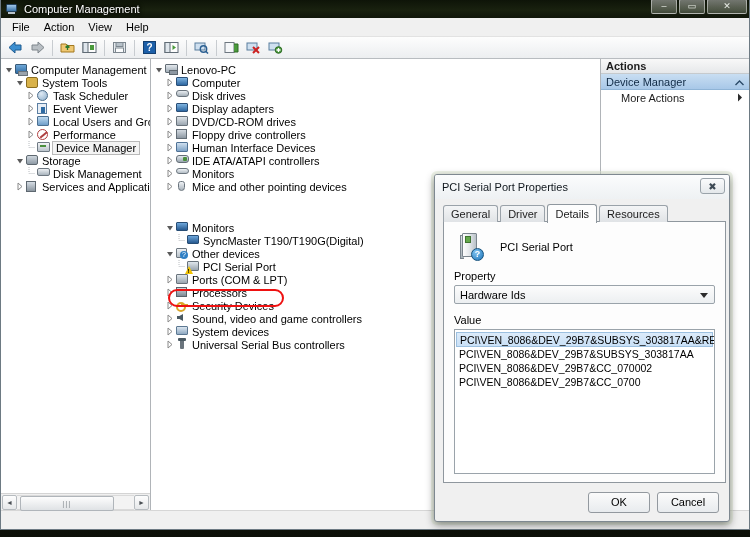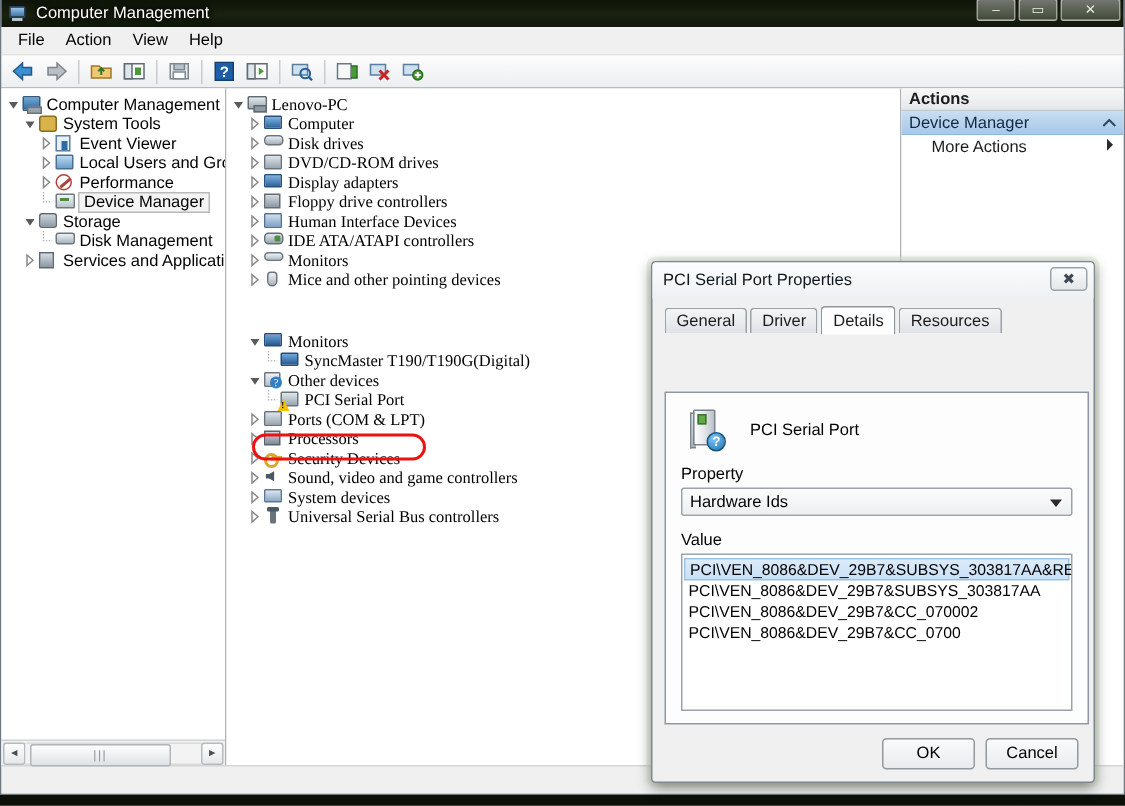--- a/index.html
+++ b/index.html
@@ -99,21 +99,21 @@
   #left-tree { flex: 1; overflow: hidden; padding: 4px 0 0 0; background:#fff; }
 
   
   #center-pane {
     flex: 1;
     display: flex; flex-direction: column;
     background: #fff;
     border-right: 1px solid #b0b4b8;
     min-width: 0;
   }
-  #center-tree { flex: 1; overflow: hidden; padding: 4px 0 0 0; font-family: Liberation Serif, serif; }
+  #center-tree { flex: 1; overflow: hidden; padding: 4px 0 0 0; }
 
   
   #right-pane {
     width: 148px;
     display: flex; flex-direction: column;
     background: #fff;
   }
   #actions-title {
     height: 15px;
     background: linear-gradient(180deg,#f8f8f8,#e6e8ea);
@@ -272,21 +272,21 @@
     position: relative;
   }
   #dlg-close{
     position:absolute;right:4px;top:3px;
     width:25px;height:16px;
     background:linear-gradient(180deg,#fafbfc,#e4e8eb);
     border:1px solid #9aa3aa;border-radius:3px;
     display:flex;align-items:center;justify-content:center;
     font-size:10px;color:#3d4a55;
   }
-  #dlg-body{ flex:1; padding: 4px 3px 0 8px; display:flex; flex-direction:column; min-height:0;gap:40px; }
+  #dlg-body{ flex:1; padding: 4px 3px 0 8px; display:flex; flex-direction:column; min-height:0; }
 
   #tabstrip{ display:flex; align-items:flex-end; height: 19px; position:relative; z-index:2; }
   .tab{
     height: 17px;
     padding: 0 7px;
     font-size: 11px;
     display:flex;align-items:center;
     background: linear-gradient(180deg,#f4f5f6,#e0e3e6);
     border:1px solid #9aa2a9;
     border-bottom:none;
@@ -516,20 +516,31 @@
               </div>
               <span class="lbl">System Tools</span>
             </div>
             <div class="row" style="padding-left: 24px;">
               <div class="exp">
                 <svg width="8" height="9" viewBox="0 0 8 9">
                   <path d="M2 1 L6 4.5 L2 8 Z" fill="#ffffff" stroke="#8a8a8a" stroke-width="1"></path>
                 </svg>
               </div>
               <div class="ic">
+                <div class="ico ic-clock"></div>
+              </div>
+              <span class="lbl">Task Scheduler</span>
+            </div>
+            <div class="row" style="padding-left: 24px;">
+              <div class="exp">
+                <svg width="8" height="9" viewBox="0 0 8 9">
+                  <path d="M2 1 L6 4.5 L2 8 Z" fill="#ffffff" stroke="#8a8a8a" stroke-width="1"></path>
+                </svg>
+              </div>
+              <div class="ic">
                 <div class="ico ic-event"></div>
               </div>
               <span class="lbl">Event Viewer</span>
             </div>
             <div class="row" style="padding-left: 24px;">
               <div class="exp">
                 <svg width="8" height="9" viewBox="0 0 8 9">
                   <path d="M2 1 L6 4.5 L2 8 Z" fill="#ffffff" stroke="#8a8a8a" stroke-width="1"></path>
                 </svg>
               </div>
@@ -638,34 +649,34 @@
               </div>
               <span class="lbl">Disk drives</span>
             </div>
             <div class="row" style="padding-left: 13px;">
               <div class="exp">
                 <svg width="8" height="9" viewBox="0 0 8 9">
                   <path d="M2 1 L6 4.5 L2 8 Z" fill="#ffffff" stroke="#8a8a8a" stroke-width="1"></path>
                 </svg>
               </div>
               <div class="ic">
+                <div class="ico ic-monitor"></div>
+              </div>
+              <span class="lbl">Display adapters</span>
+            </div>
+            <div class="row" style="padding-left: 13px;">
+              <div class="exp">
+                <svg width="8" height="9" viewBox="0 0 8 9">
+                  <path d="M2 1 L6 4.5 L2 8 Z" fill="#ffffff" stroke="#8a8a8a" stroke-width="1"></path>
+                </svg>
+              </div>
+              <div class="ic">
                 <div class="ico ic-dvd"></div>
               </div>
               <span class="lbl">DVD/CD-ROM drives</span>
-            </div>
-            <div class="row" style="padding-left: 13px;">
-              <div class="exp">
-                <svg width="8" height="9" viewBox="0 0 8 9">
-                  <path d="M2 1 L6 4.5 L2 8 Z" fill="#ffffff" stroke="#8a8a8a" stroke-width="1"></path>
-                </svg>
-              </div>
-              <div class="ic">
-                <div class="ico ic-monitor"></div>
-              </div>
-              <span class="lbl">Display adapters</span>
             </div>
             <div class="row" style="padding-left: 13px;">
               <div class="exp">
                 <svg width="8" height="9" viewBox="0 0 8 9">
                   <path d="M2 1 L6 4.5 L2 8 Z" fill="#ffffff" stroke="#8a8a8a" stroke-width="1"></path>
                 </svg>
               </div>
               <div class="ic">
                 <div class="ico ic-floppy"></div>
               </div>

